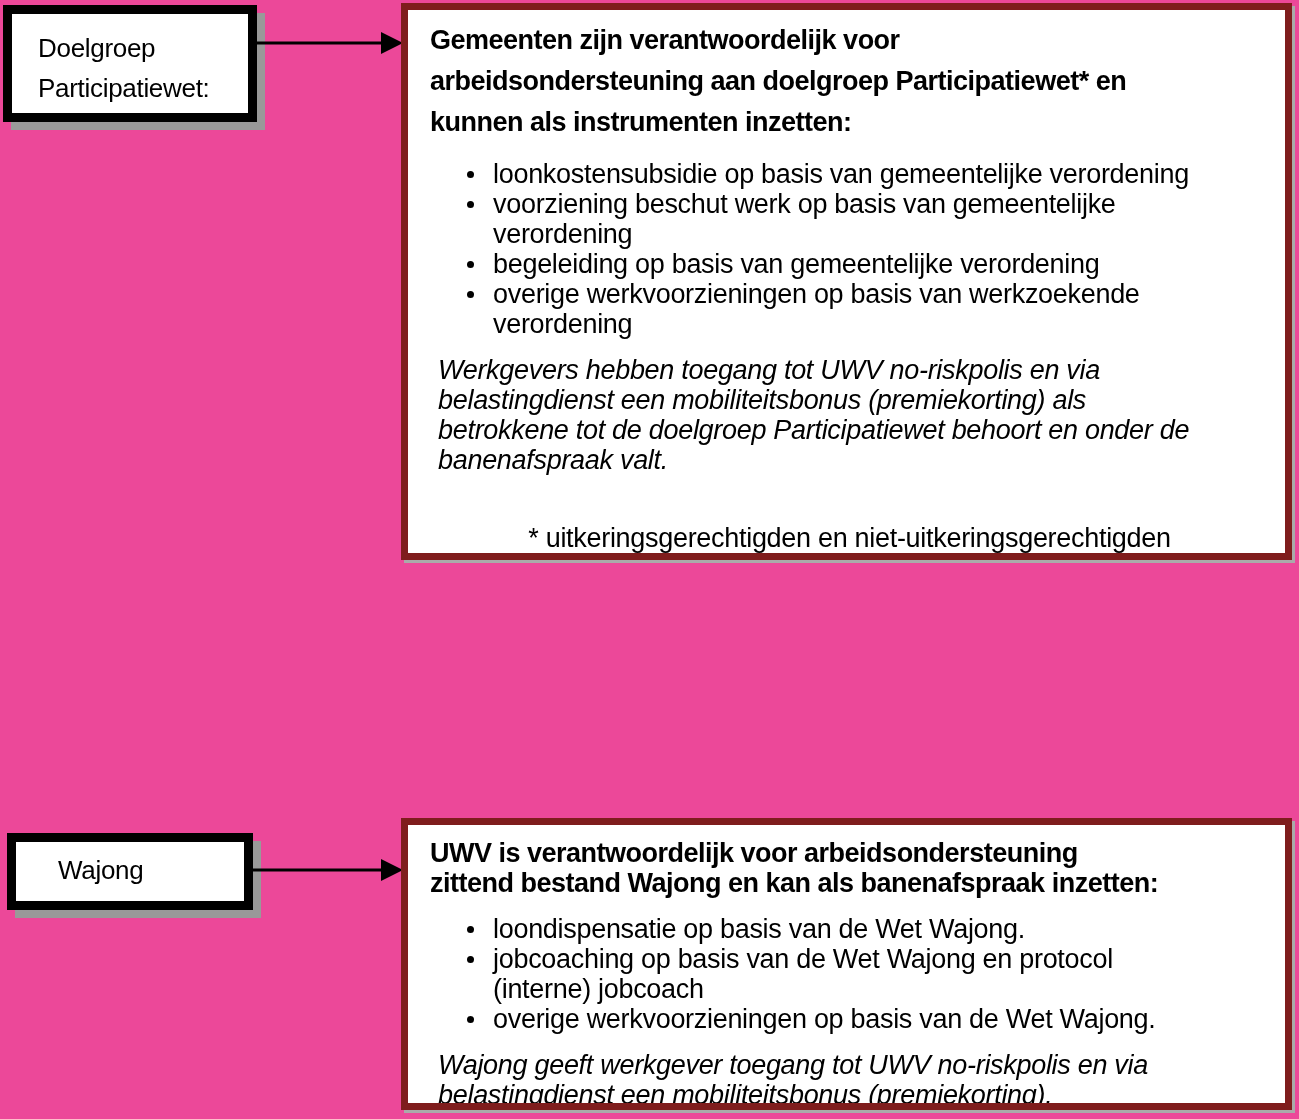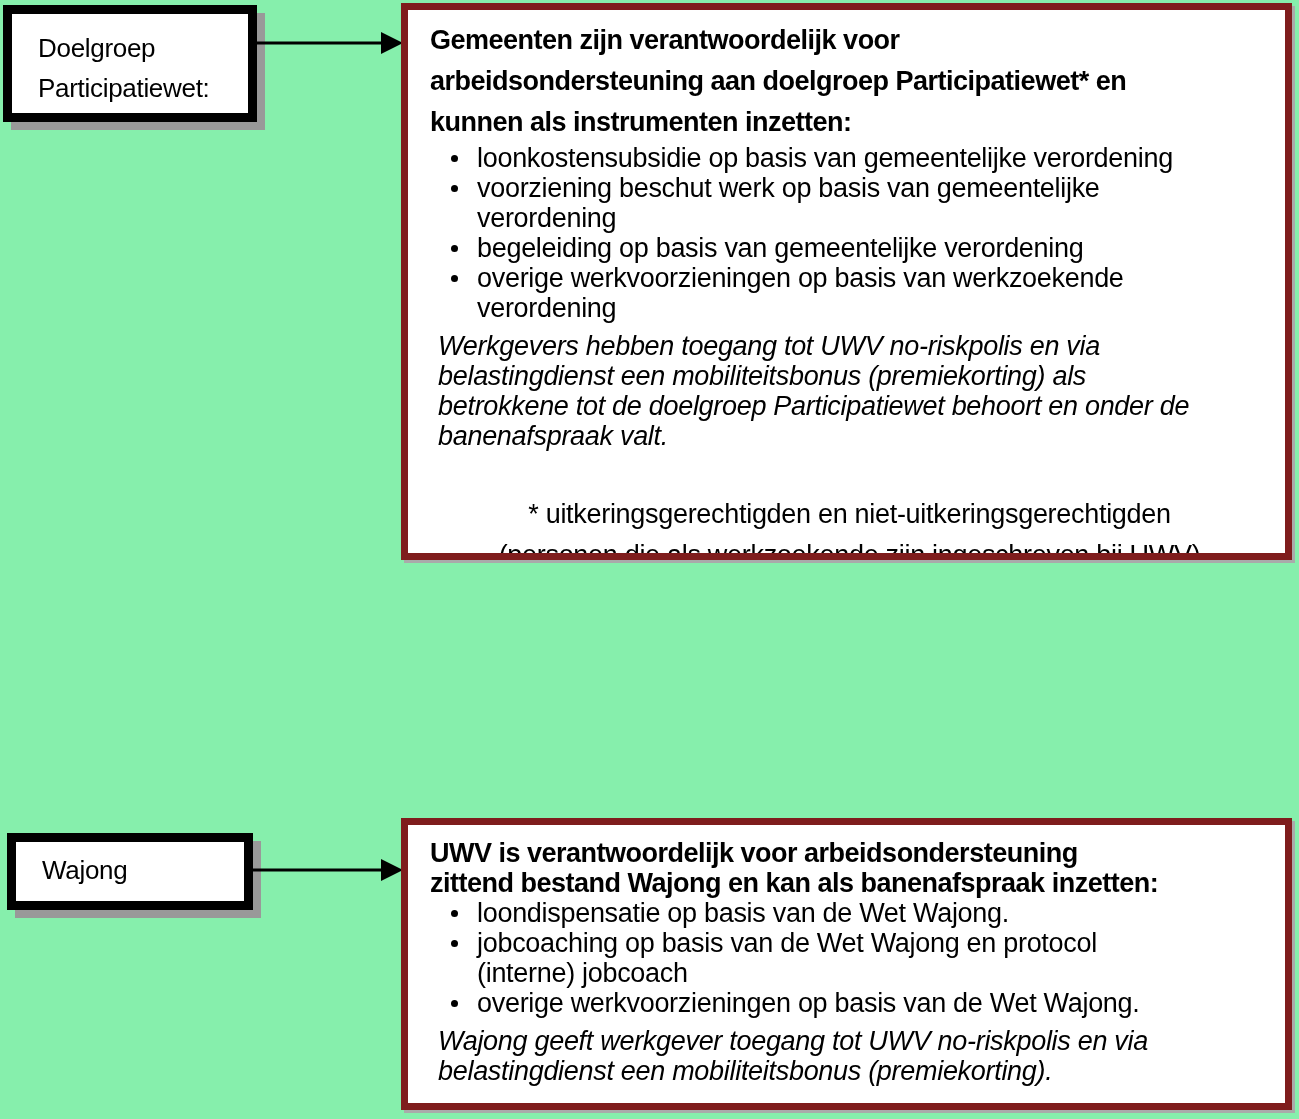--- a/index.html
+++ b/index.html
@@ -1,20 +1,20 @@
 <!DOCTYPE html>
 <html><head>
 <meta charset="utf-8">
 <style>
   html, body { margin: 0; padding: 0; background: #ffffff; }
   .page {
     position: relative;
     width: 1299px;
     height: 1119px;
-    background: #86efac;
+    background: #ec4899;
     font-family: "Liberation Sans", "DejaVu Sans", sans-serif;
     color: #000000;
     overflow: hidden;
   }
 
   
   .node {
     position: absolute;
     background: #ffffff;
     border: 9px solid #000000;
@@ -22,21 +22,21 @@
     box-sizing: border-box;
   }
   .node-label {
     font-size: 26px;
     line-height: 40px;
     letter-spacing: -0.3px;
     white-space: pre-line;
   }
   .node1 { left: 3px; top: 5px; width: 254px; height: 117px; }
   .node1 .node-label { padding: 14px 0 0 26px; }
-  .node2 { left: 7px; top: 833px; width: 246px; height: 77px; }
+  .node2 { left: 7px; top: 833px; width: 246px; height: 77px; padding-left: 16px; }
   .node2 .node-label { padding: 8px 0 0 26px; }
 
   
   .arrow { position: absolute; }
   .arrow1 { left: 255px; top: 30px; }
   .arrow2 { left: 251px; top: 857px; }
 
   
   .bigbox {
     position: absolute;
@@ -56,21 +56,21 @@
 
   .box-header {
     font-weight: bold;
     font-size: 27px;
     line-height: 41px;
     letter-spacing: -0.5px;
     white-space: pre-line;
   }
   .bigbox2 .box-header { line-height: 30px; }
 
-  .bullet-list { margin: 0; padding: 0; list-style: none; }
+  .bullet-list { margin: 16px; padding: 0; list-style: none; }
   .bullet-item { display: flex; }
   .bullet-dot {
     flex: 0 0 7px;
     width: 7px; height: 7px;
     border-radius: 50%;
     background: #000000;
     margin: 12px 19px 0 21px;
   }
   .bullet-text, .box-paragraph, .box-footnote {
     font-size: 27px;

